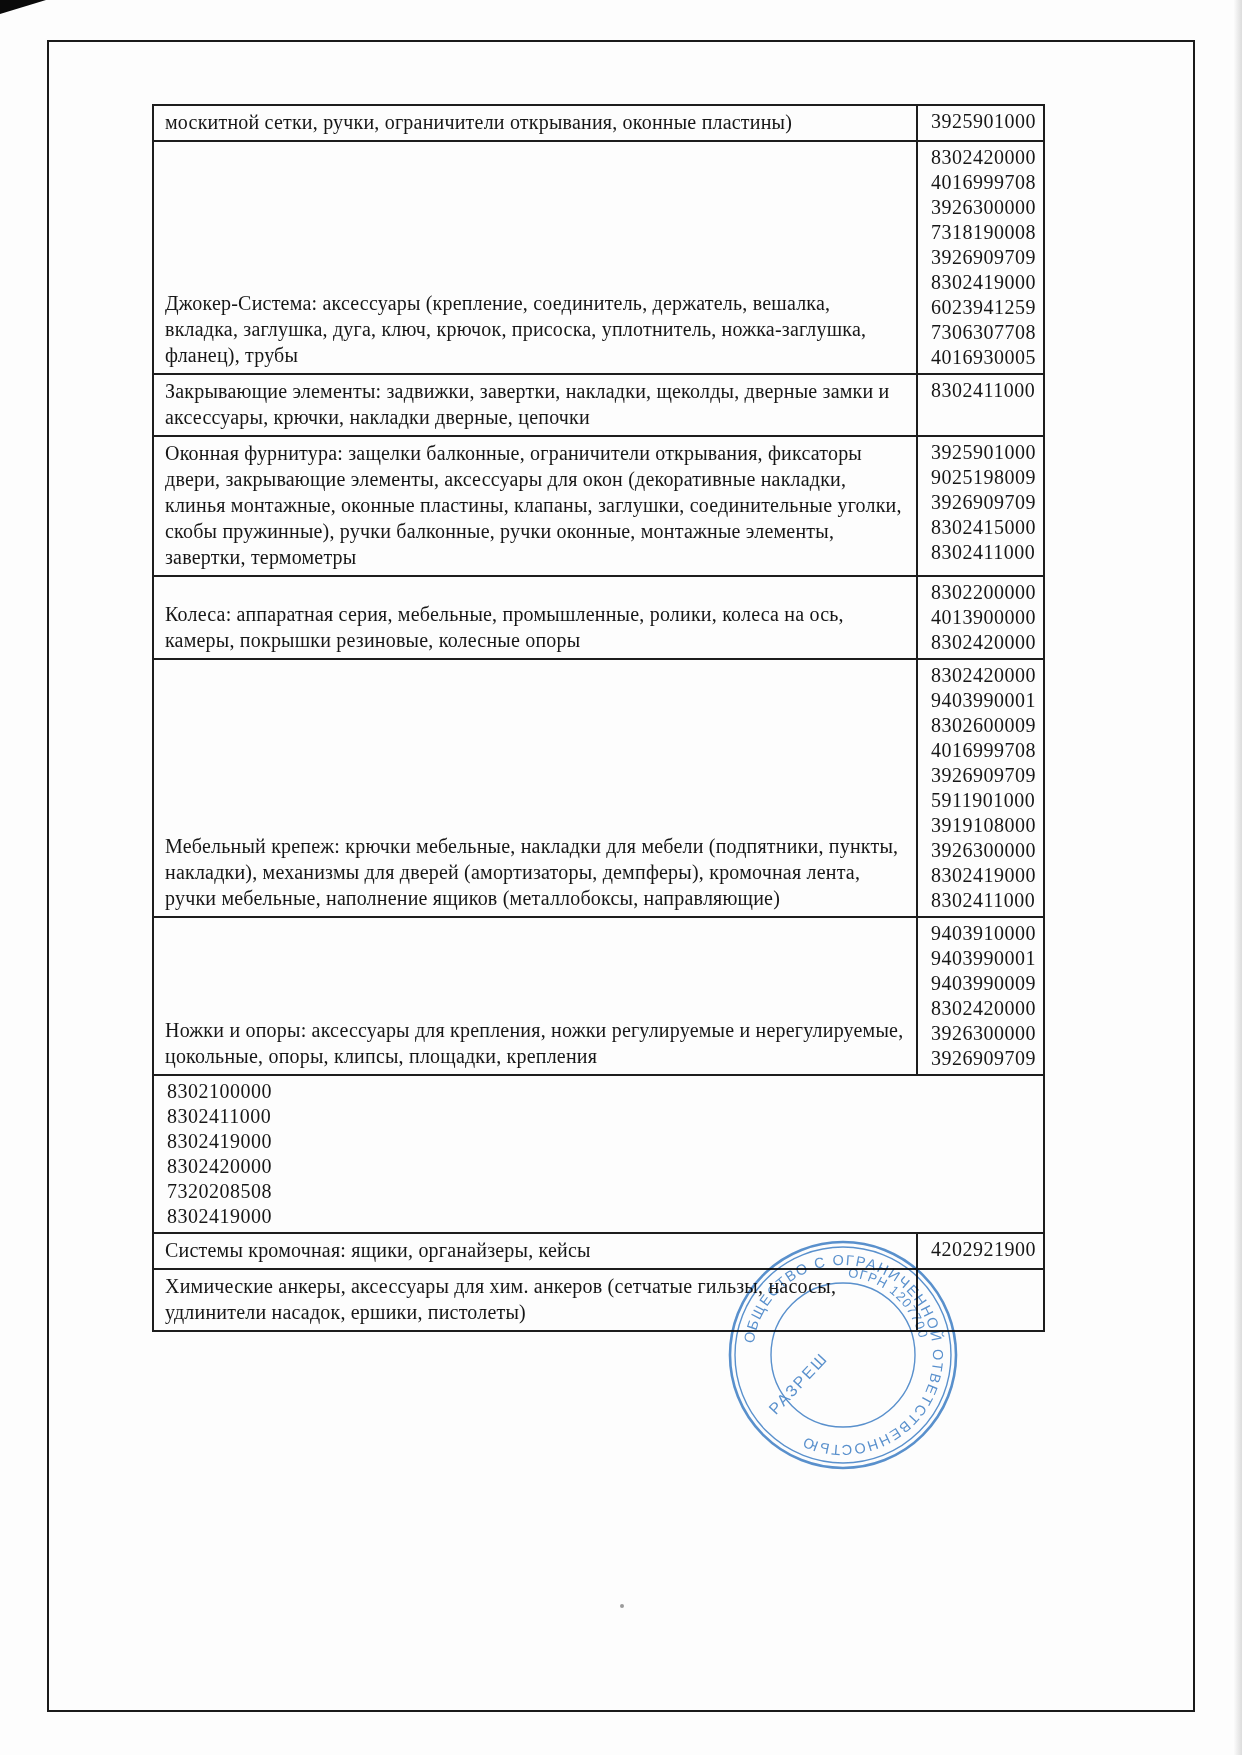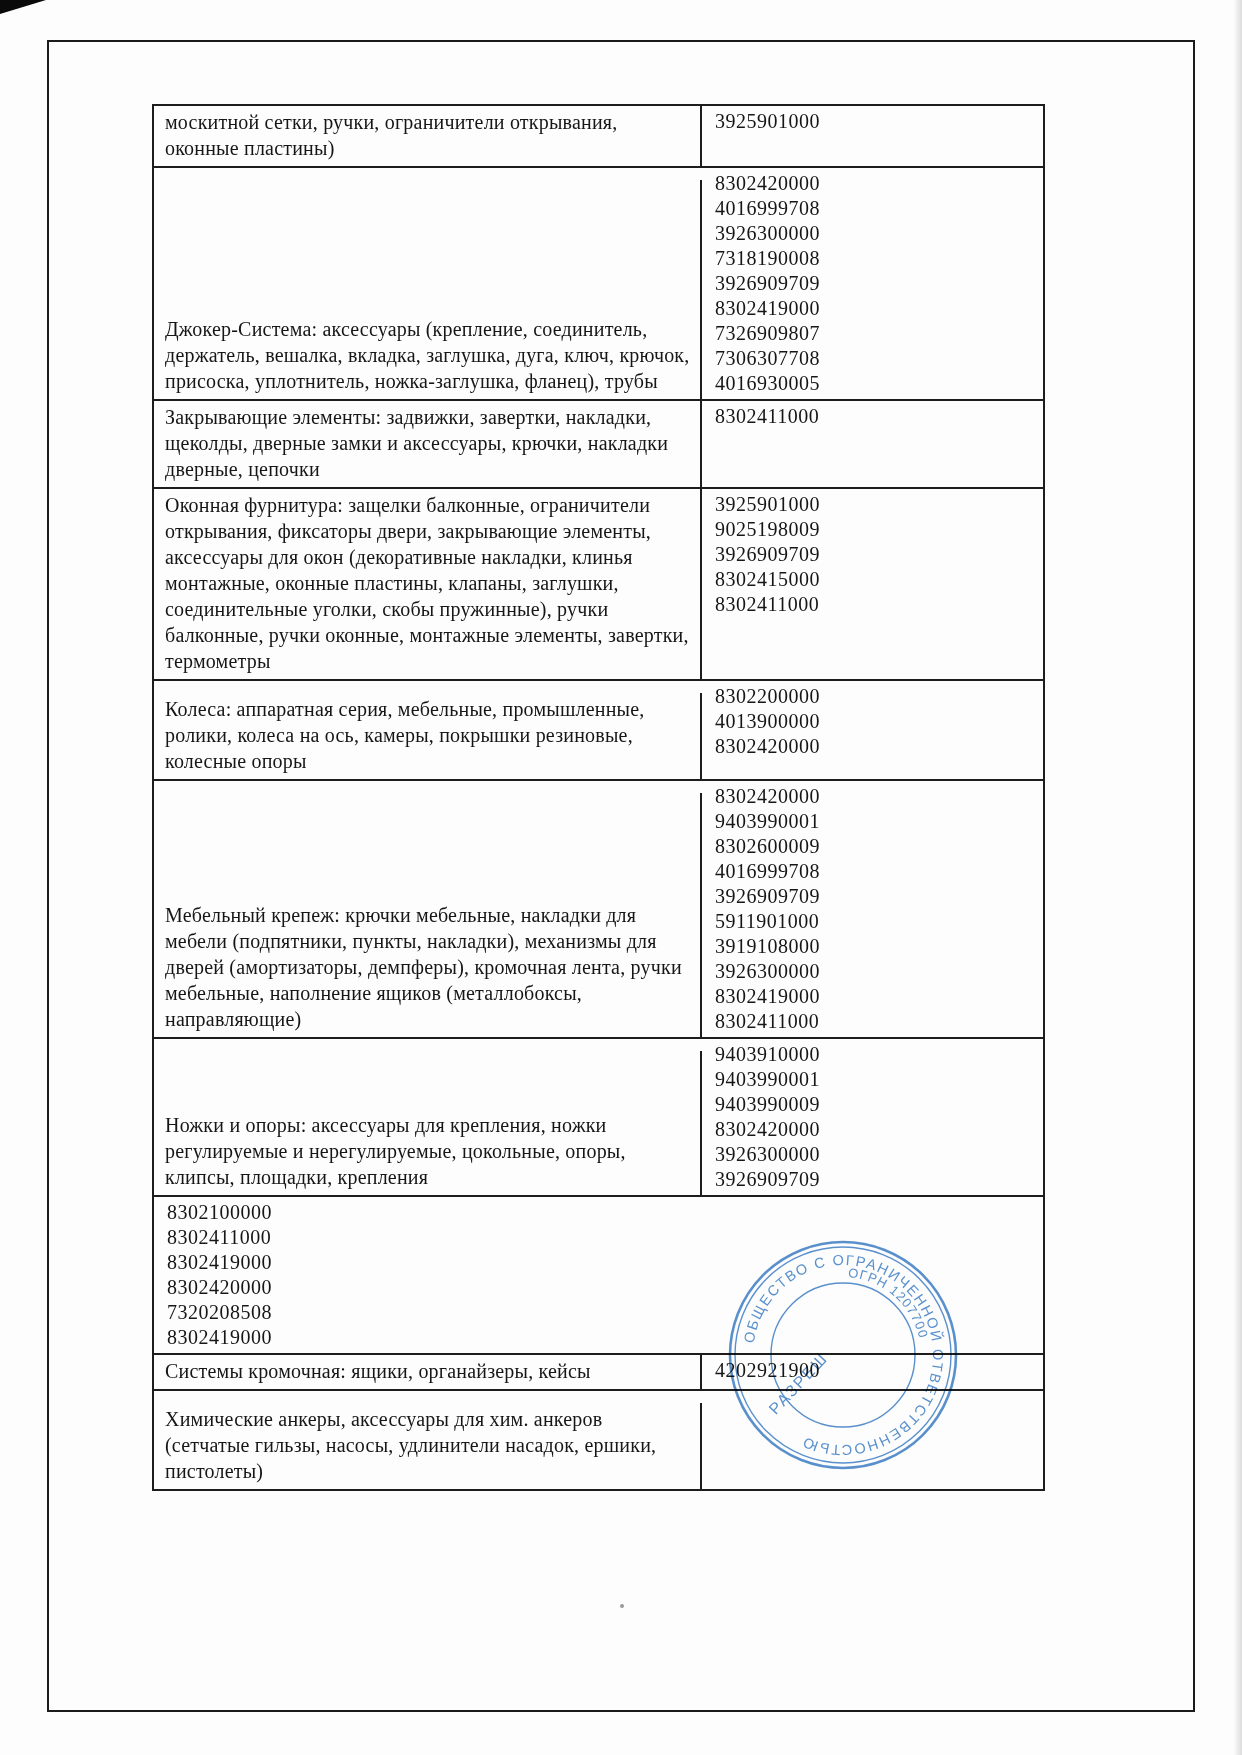--- a/index.html
+++ b/index.html
@@ -42,31 +42,31 @@
     width: 893px;
     border: 2px solid #1d1d1d;
     background: transparent;
   }
   .row {
     display: flex;
     border-bottom: 2px solid #1d1d1d;
   }
   .row:last-child { border-bottom: none; }
   .cell-desc {
-    width: 548px;
+    width: 764px;
     border-right: 2px solid #1d1d1d;
     padding: 3px 8px 5px 11px;
     font-size: 20px;
     line-height: 26px;
     letter-spacing: 0.2px;
     display: flex;
     flex-direction: column;
     justify-content: flex-start;
   }
-  .row.bottom .cell-desc { justify-content: flex-end; margin-top: 12px; }
+  .row.bottom .cell-desc { justify-content: flex-end; }
   .cell-codes {
     flex: 1;
     padding: 3px 6px 3px 13px;
     font-size: 20px;
     line-height: 25px;
     letter-spacing: 0.5px;
   }
   .code-line { white-space: nowrap; }
   
   .stamp {
@@ -102,21 +102,21 @@
     <div class="cell-desc">
       <span>Джокер-Система: аксессуары (крепление, соединитель, держатель, вешалка, вкладка, заглушка, дуга, ключ, крючок, присоска, уплотнитель, ножка-заглушка, фланец), трубы</span>
     </div>
     <div class="cell-codes">
           <div class="code-line">8302420000</div>
           <div class="code-line">4016999708</div>
           <div class="code-line">3926300000</div>
           <div class="code-line">7318190008</div>
           <div class="code-line">3926909709</div>
           <div class="code-line">8302419000</div>
-          <div class="code-line">7326909807</div>
+          <div class="code-line">6023941259</div>
           <div class="code-line">7306307708</div>
           <div class="code-line">4016930005</div>
         </div>
   </div>
 
   <div class="row">
     <div class="cell-desc">
       <span>Закрывающие элементы: задвижки, завертки, накладки, щеколды, дверные замки и аксессуары, крючки, накладки дверные, цепочки</span>
     </div>
     <div class="cell-codes">

